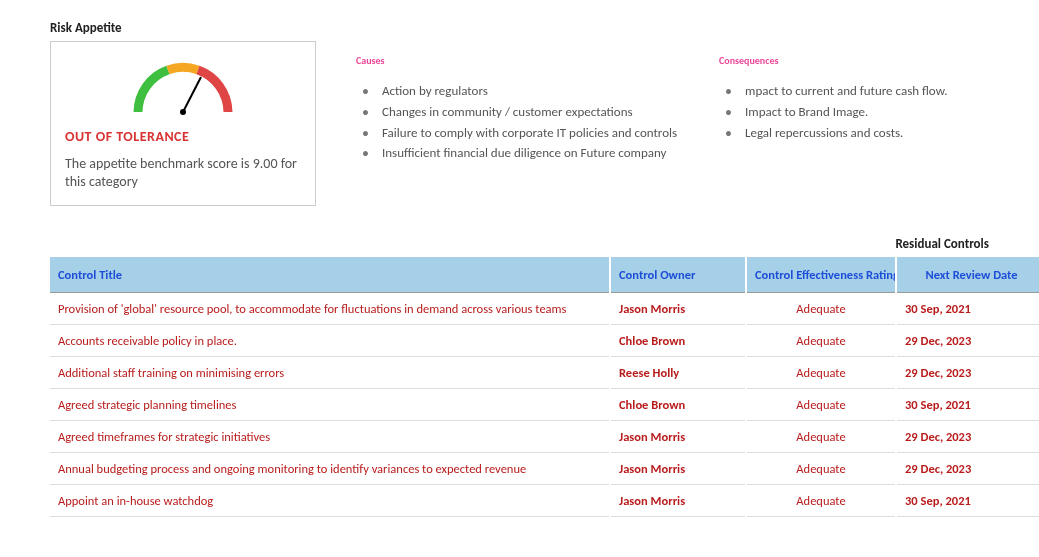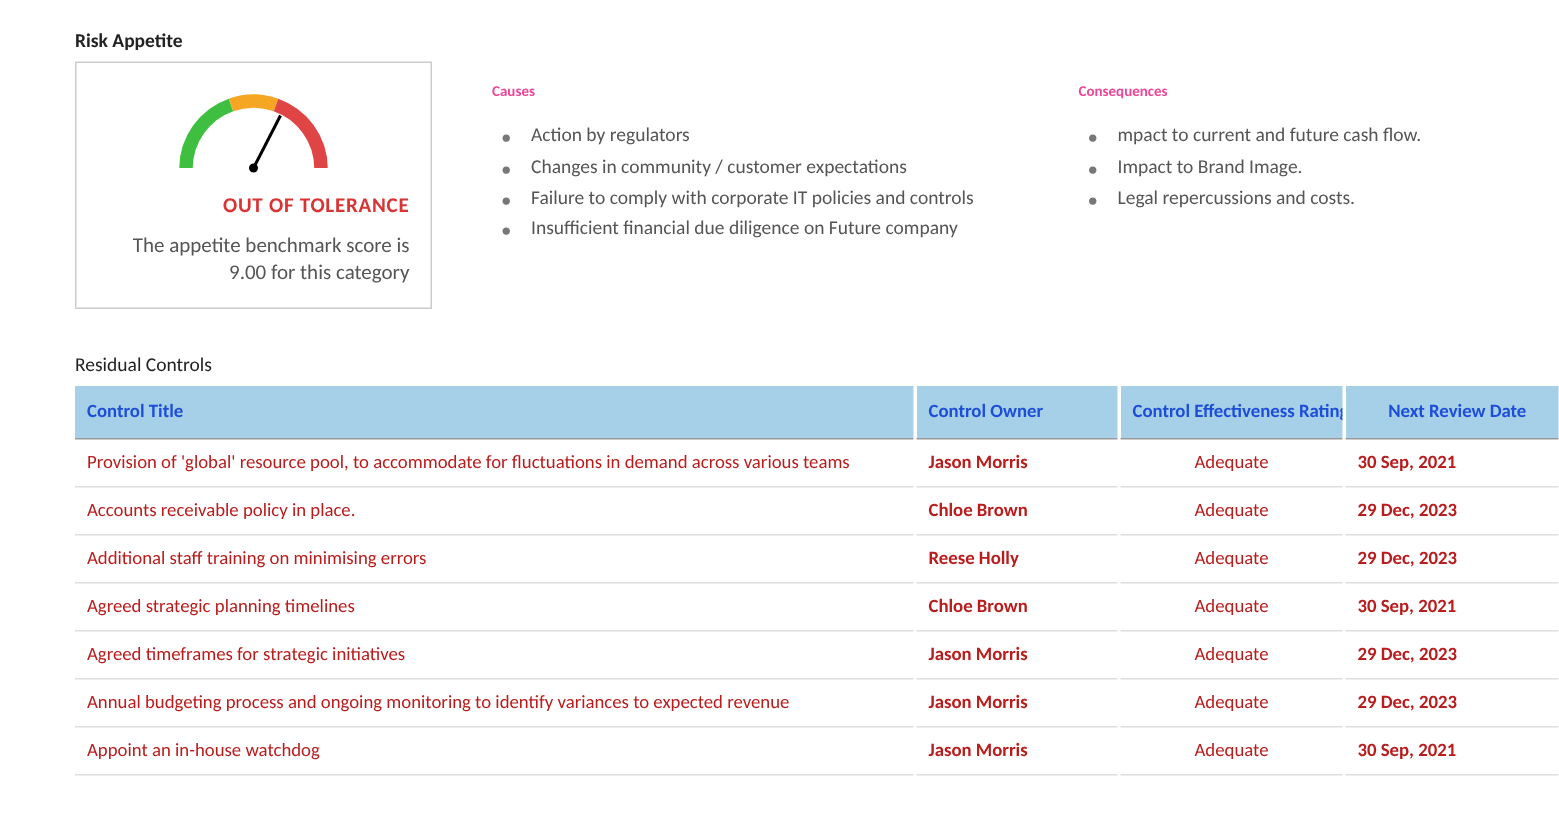--- a/index.html
+++ b/index.html
@@ -10,32 +10,32 @@
       padding: 20px 50px;
       background: #fff;
       width: 1039px;
     }
     .top-section {
       display: flex;
       gap: 40px;
       margin-bottom: 30px;
     }
     .appetite-block {
-      width: 238px;
+      width: 266px;
     }
     .appetite-title {
       font-weight: bold;
       color: #222;
       margin-bottom: 6px;
       font-size: 13px;
     }
     .gauge-box {
       border: 1px solid #ccc;
       padding: 10px 14px 14px 14px;
-      text-align: right;
+      text-align: left;
     }
     .gauge-svg {
       display: block;
       margin: 0 auto 6px auto;
     }
     .gauge-status {
       font-weight: bold;
       color: #d93333;
       font-size: 14px;
       letter-spacing: 0.5px;
@@ -73,24 +73,25 @@
     }
     ul.bullets li::before {
       content: "•";
       position: absolute;
       left: 0;
       top: 0;
       color: #777;
       font-size: 14px;
     }
     .controls-title {
-      font-weight: normal;
+      font-weight: bold;
       color: #222;
       margin-bottom: 6px;
       font-size: 13px;
+      text-align: right;
     }
     table.controls {
       width: 100%;
       border-collapse: collapse;
       table-layout: fixed;
     }
     table.controls th {
       background: #a6cfe8;
       color: #1d4ed8;
       font-weight: bold;

